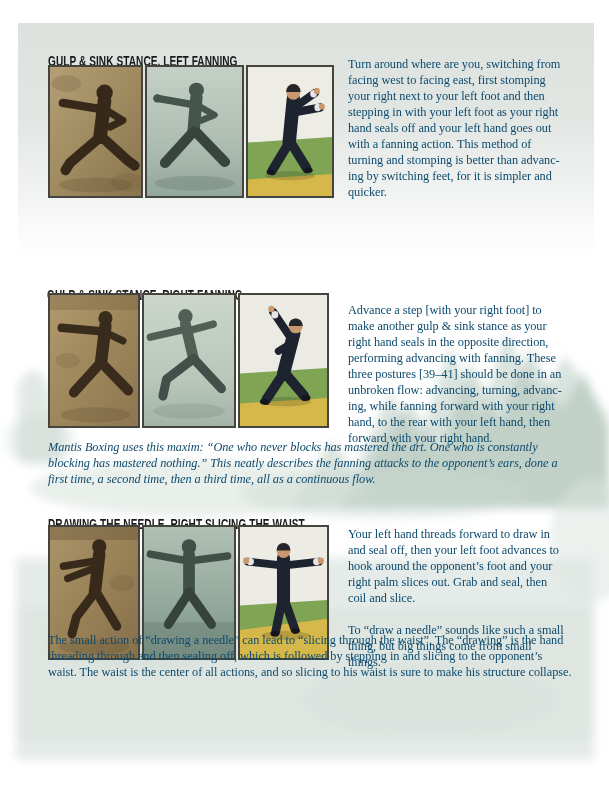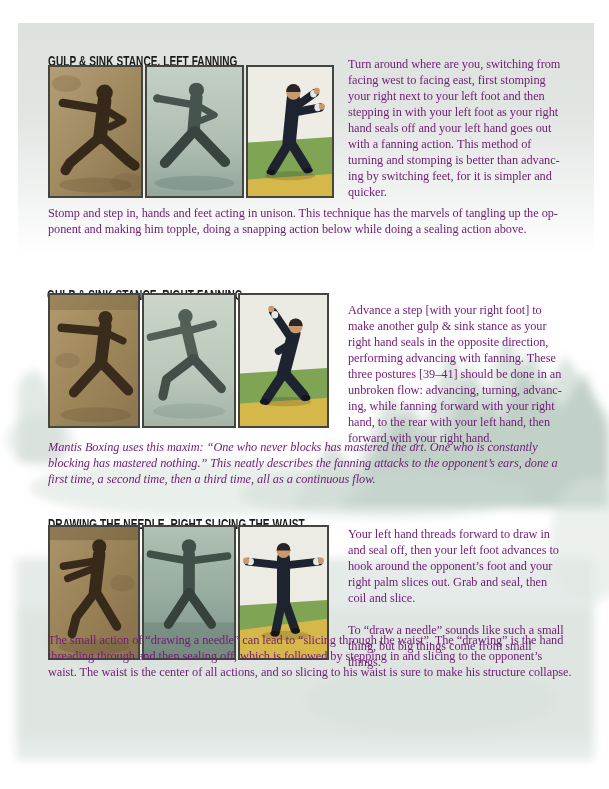--- a/index.html
+++ b/index.html
@@ -14,21 +14,21 @@
     background:linear-gradient(180deg,#dde2df 0%,#e2e6e3 40%,rgba(228,232,229,0.55) 72%,rgba(255,255,255,0) 100%);
   }
   .watercolor{position:absolute;left:0;top:0;z-index:0;}
   .sec-el{position:absolute;z-index:2;}
   .sechead{
     font-family:"Liberation Sans",sans-serif;font-weight:700;font-size:14px;line-height:15px;
     color:#191919;white-space:nowrap;letter-spacing:0.1px;
     transform:scaleX(0.72);transform-origin:0 0;
   }
   .bodytext{
-    font-size:12.3px;line-height:16px;color:#701a75;
+    font-size:12.3px;line-height:16px;color:#0c4a6e;
     white-space:pre-line;letter-spacing:-0.05px;
   }
   .photorow{display:flex;gap:2px;align-items:stretch;}
   .ph{
     border:2px solid #45453f;box-sizing:border-box;background:#9a9a90;
     overflow:hidden;margin:0;padding:0;
   }
   .ph svg{width:100%;height:100%;display:block;}
 </style>
 </head>
@@ -141,22 +141,20 @@
   <div class="sec-el bodytext" style="left:348px;top:56px;width:250px;">Turn around where are you, switching from
 facing west to facing east, first stomping
 your right next to your left foot and then
 stepping in with your left foot as your right
 hand seals off and your left hand goes out
 with a fanning action. This method of
 turning and stomping is better than advanc-
 ing by switching feet, for it is simpler and
 quicker.</div>
 
-  <div class="sec-el bodytext" style="left:48px;top:205px;width:556px;">Stomp and step in, hands and feet acting in unison. This technique has the marvels of tangling up the op-
-ponent and making him topple, doing a snapping action below while doing a sealing action above.</div>
 
   <h2 class="sec-el sechead" style="left:47px;top:276px;">GULP &amp; SINK STANCE, RIGHT FANNING</h2>
 
   <div class="sec-el photorow" style="left:48px;top:293px;height:135px;">
     <figure class="ph" style="width:92px;" aria-label="vintage sepia photo: wide stance punching to the left">
       <svg viewBox="0 0 100 140" preserveAspectRatio="none">
         <defs>
             <linearGradient id="g21" x1="0" y1="0" x2="1" y2="1">
           <stop offset="0" stop-color="#b29a6e"></stop>
               <stop offset="0.55" stop-color="#9c8559"></stop>

